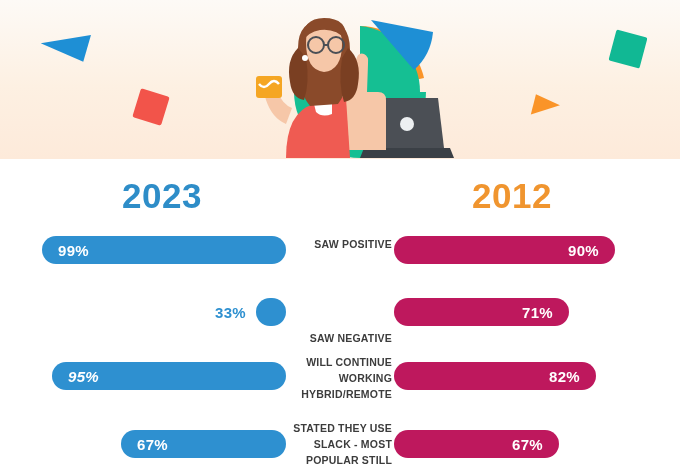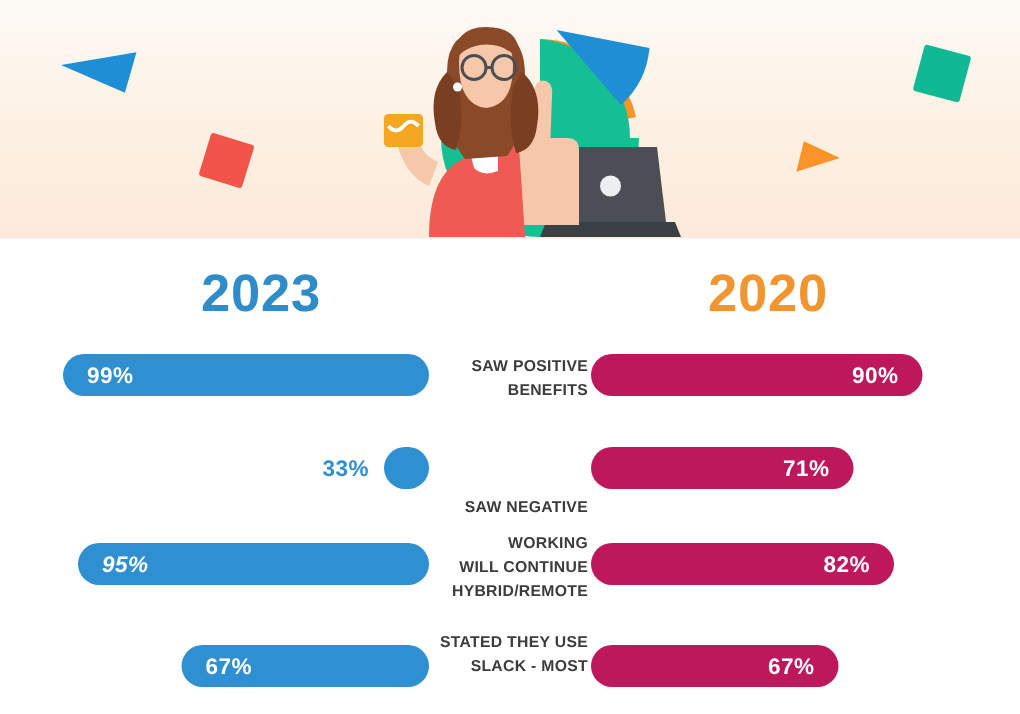--- a/index.html
+++ b/index.html
@@ -40,21 +40,21 @@
     border-bottom:16px solid transparent;
     transform:rotate(14deg);
   }
   #illustration{ position:absolute; left:228px; top:0; width:240px; height:159px; }
 
   
   .year{
     position:absolute; top:176px; font-size:35px; font-weight:bold;
     letter-spacing:0.5px; text-align:center; width:200px;
   }
-  #year-left { left:74px;  color:#2e8dc8; }
+  #year-left { left:62px;  color:#2e8dc8; }
   #year-right{ left:412px; color:#f0952f; }
 
   
   #rows{ position:absolute; left:0; top:222px; width:680px; }
   .row{ position:relative; width:680px; }
 
   .bar-side{ position:absolute; top:0; height:100%; }
   .side-left { left:0;   width:286px; }
   .side-right{ left:394px; width:286px; }
 
@@ -128,37 +128,36 @@
       <path d="M74 42 Q74 18 96 18 Q120 18 118 40 Q108 28 92 30 Q80 32 74 42 Z" fill="#8a4a2a"></path>
 
       <path d="M70 48 Q58 60 62 82 Q64 98 76 100 Q82 82 78 58 Z" fill="#7a3f22"></path>
       <path d="M120 48 Q134 60 130 84 Q128 100 116 102 Q110 84 114 58 Z" fill="#7a3f22"></path>
       <circle cx="77" cy="58" r="3" fill="#ffffff"></circle>
     </g>
   </svg>
 </div>
 
 <div class="year" id="year-left">2023</div>
-<div class="year" id="year-right">2020</div>
+<div class="year" id="year-right">2012</div>
 
 <div id="rows">
     <div class="row" style="height: 0px;">
       <div class="bar-side side-left">
         <div class="bar bar-left" style="width:244px; top:14px;">
           <span class="bar-value">99%</span>
         </div>
       </div>
       <div class="bar-side side-right">
         <div class="bar bar-right" style="width:221px; top:14px;">
           <span class="bar-value">90%</span>
         </div>
       </div>
       <div class="row-label" style="top: 14px;">
         <span>SAW POSITIVE</span>
-        <span>BENEFITS</span>
       </div>
     </div>
     <div class="row" style="height: 0px;">
       <div class="bar-side side-left">
         <div class="bar bar-left" style="width:30px; top:76px;"></div>
         <span class="value-outside" style="right:40px; top:82px;">33%</span>
       </div>
       <div class="bar-side side-right">
         <div class="bar bar-right" style="width:175px; top:76px;">
           <span class="bar-value">71%</span>
@@ -173,34 +172,35 @@
         <div class="bar bar-left" style="width:234px; top:140px;font-style:italic;">
           <span class="bar-value">95%</span>
         </div>
       </div>
       <div class="bar-side side-right">
         <div class="bar bar-right" style="width:202px; top:140px;">
           <span class="bar-value">82%</span>
         </div>
       </div>
       <div class="row-label" style="top: 132px;">
+        <span>WILL CONTINUE</span>
         <span>WORKING</span>
-        <span>WILL CONTINUE</span>
         <span>HYBRID/REMOTE</span>
       </div>
     </div>
     <div class="row" style="height: 0px;">
       <div class="bar-side side-left">
         <div class="bar bar-left" style="width:165px; top:208px;">
           <span class="bar-value">67%</span>
         </div>
       </div>
       <div class="bar-side side-right">
         <div class="bar bar-right" style="width:165px; top:208px;">
           <span class="bar-value">67%</span>
         </div>
       </div>
       <div class="row-label" style="top: 198px;">
         <span>STATED THEY USE</span>
         <span>SLACK - MOST</span>
+        <span>POPULAR STILL</span>
       </div>
     </div>
   </div>
 
 </body></html>

